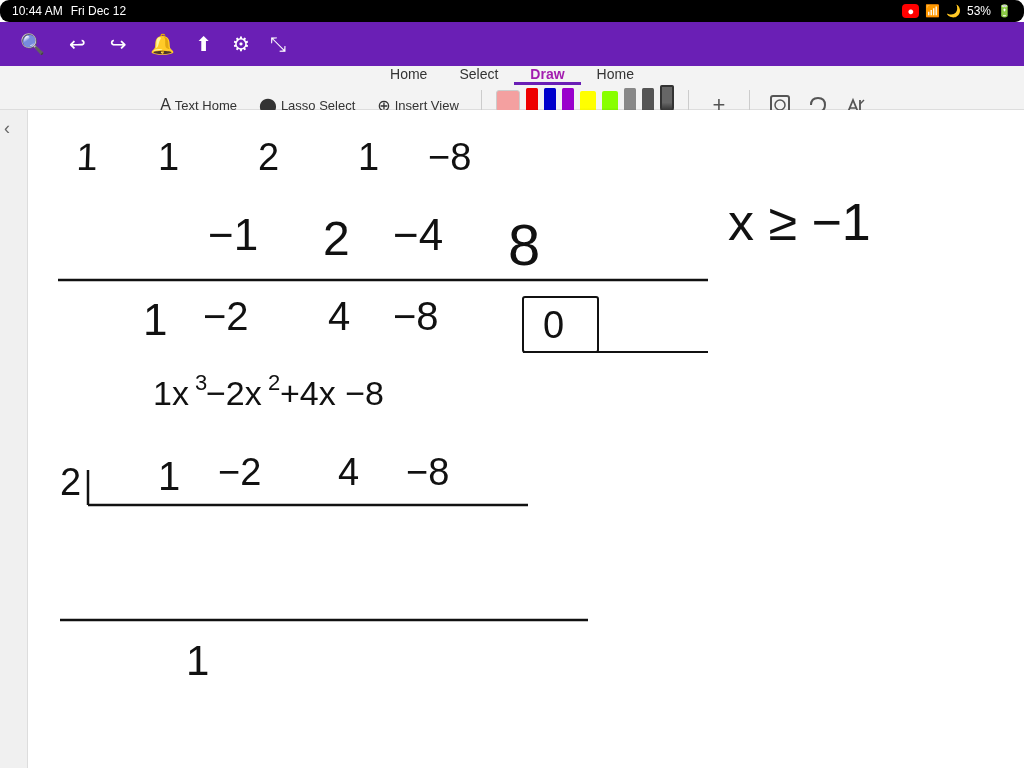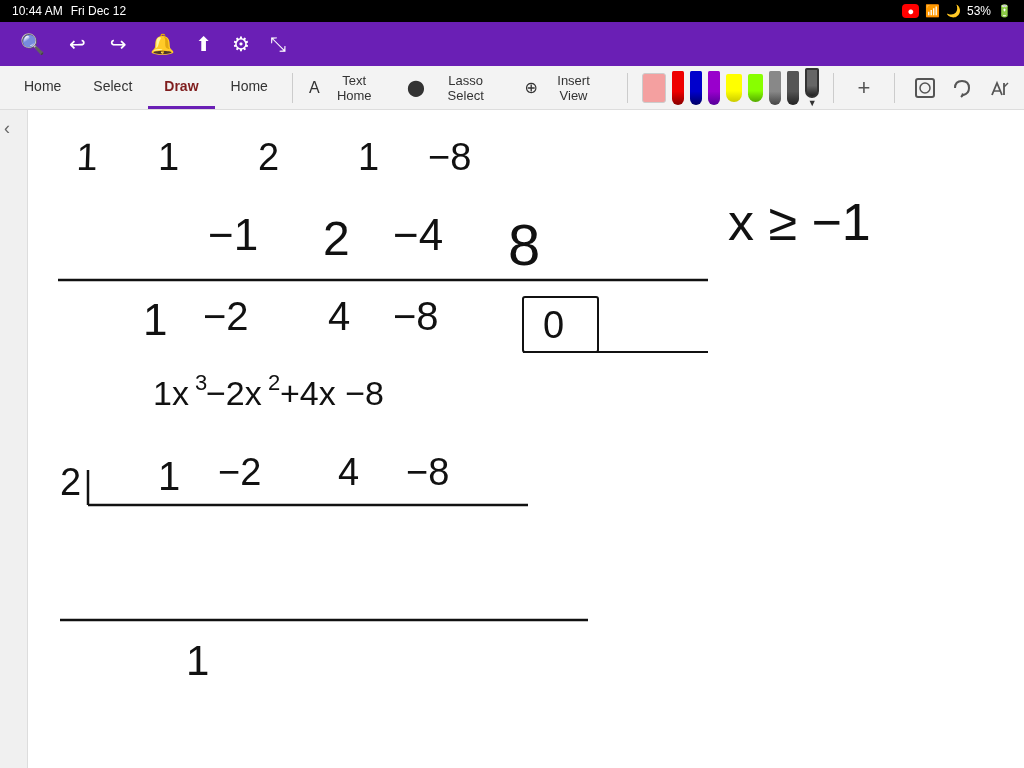--- a/index.html
+++ b/index.html
@@ -1,21 +1,21 @@
 <!DOCTYPE html>
 <html><head>
   <meta charset="utf-8">
   <style>
     * { margin: 0; padding: 0; box-sizing: border-box; }
     body { width: 1024px; height: 768px; overflow: hidden; font-family: -apple-system, BlinkMacSystemFont, 'Segoe UI', sans-serif; background: #fff; }
 
     
     #status-bar {
       display: flex; align-items: center; justify-content: space-between;
-      height: 22px; background: #000; color: #fff; font-size: 12px; padding: 0 12px;
+      height: 22px; background: #000; color: #fff; font-size: 12px; padding: 0 12px; border-radius: 9px;
     }
     #status-left { display: flex; gap: 8px; }
     #status-right { display: flex; align-items: center; gap: 6px; }
 
     
     .record-dot {
       background: red; color: #fff; border-radius: 4px; font-size: 11px;
       padding: 1px 5px; display: flex; align-items: center; gap: 3px;
     }
 
@@ -29,31 +29,31 @@
       font-size: 20px; padding: 4px 8px; display: flex; align-items: center;
     }
     #app-title {
       flex: 1; text-align: center; color: #fff; font-size: 15px; font-weight: 500;
     }
     .nav-right-icons { display: flex; gap: 4px; }
 
     
     #ribbon {
       display: flex; align-items: center; height: 44px; background: #f3f3f3;
-      border-bottom: 1px solid #ddd; padding: 0 8px; gap: 0;
+      border-bottom: 1px solid #ddd; padding: 0 0; gap: 0; flex-direction: column;
     }
     .ribbon-tabs {
       display: flex; align-items: center; height: 100%;
     }
     .tab-item {
       padding: 0 16px; height: 100%; display: flex; align-items: center;
       font-size: 14px; cursor: pointer; color: #333; border-bottom: 3px solid transparent;
     }
     .tab-item.active {
-      color: #7f1d1d; border-bottom: 3px solid #6a1fb5; font-weight: 600;
+      color: #a21caf; border-bottom: 3px solid #6a1fb5; font-weight: 600;
     }
     .ribbon-divider {
       width: 1px; height: 30px; background: #ccc; margin: 0 8px;
     }
     .ribbon-tools { display: flex; align-items: center; gap: 6px; flex: 1; }
     .tool-btn {
       display: flex; align-items: center; gap: 4px; padding: 4px 8px;
       cursor: pointer; border-radius: 4px; font-size: 13px; color: #333;
       background: none; border: none;
     }

